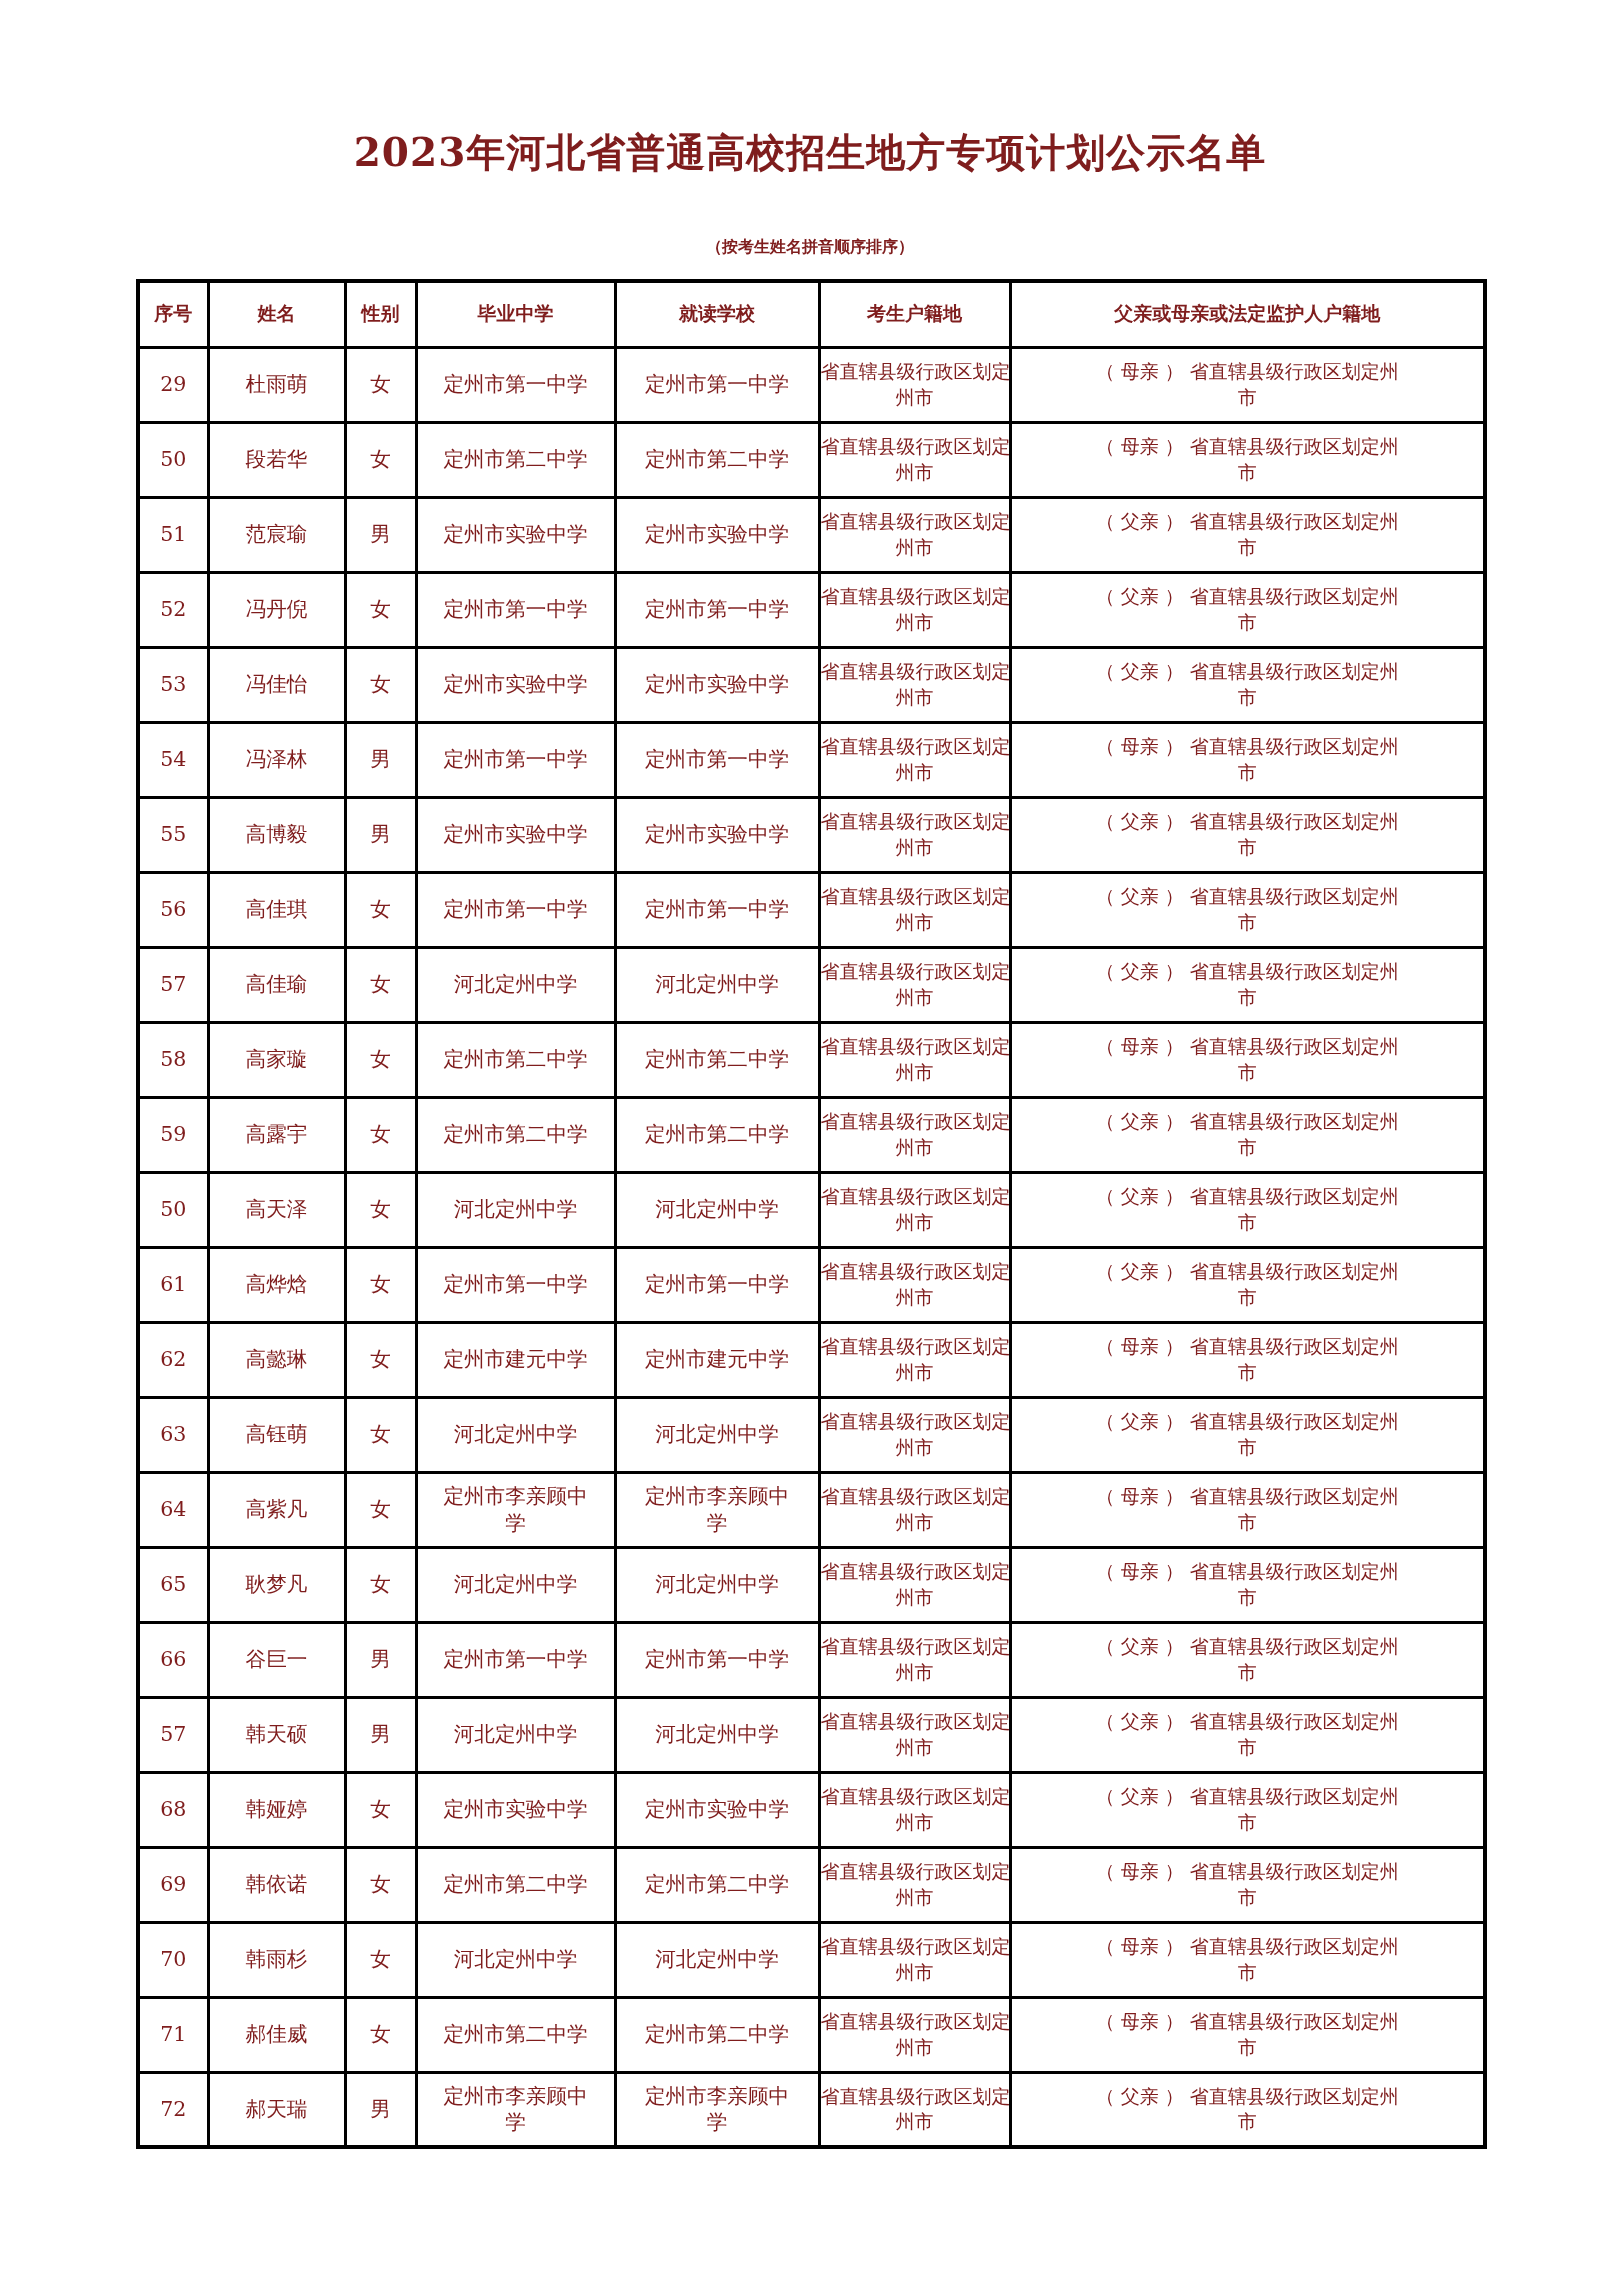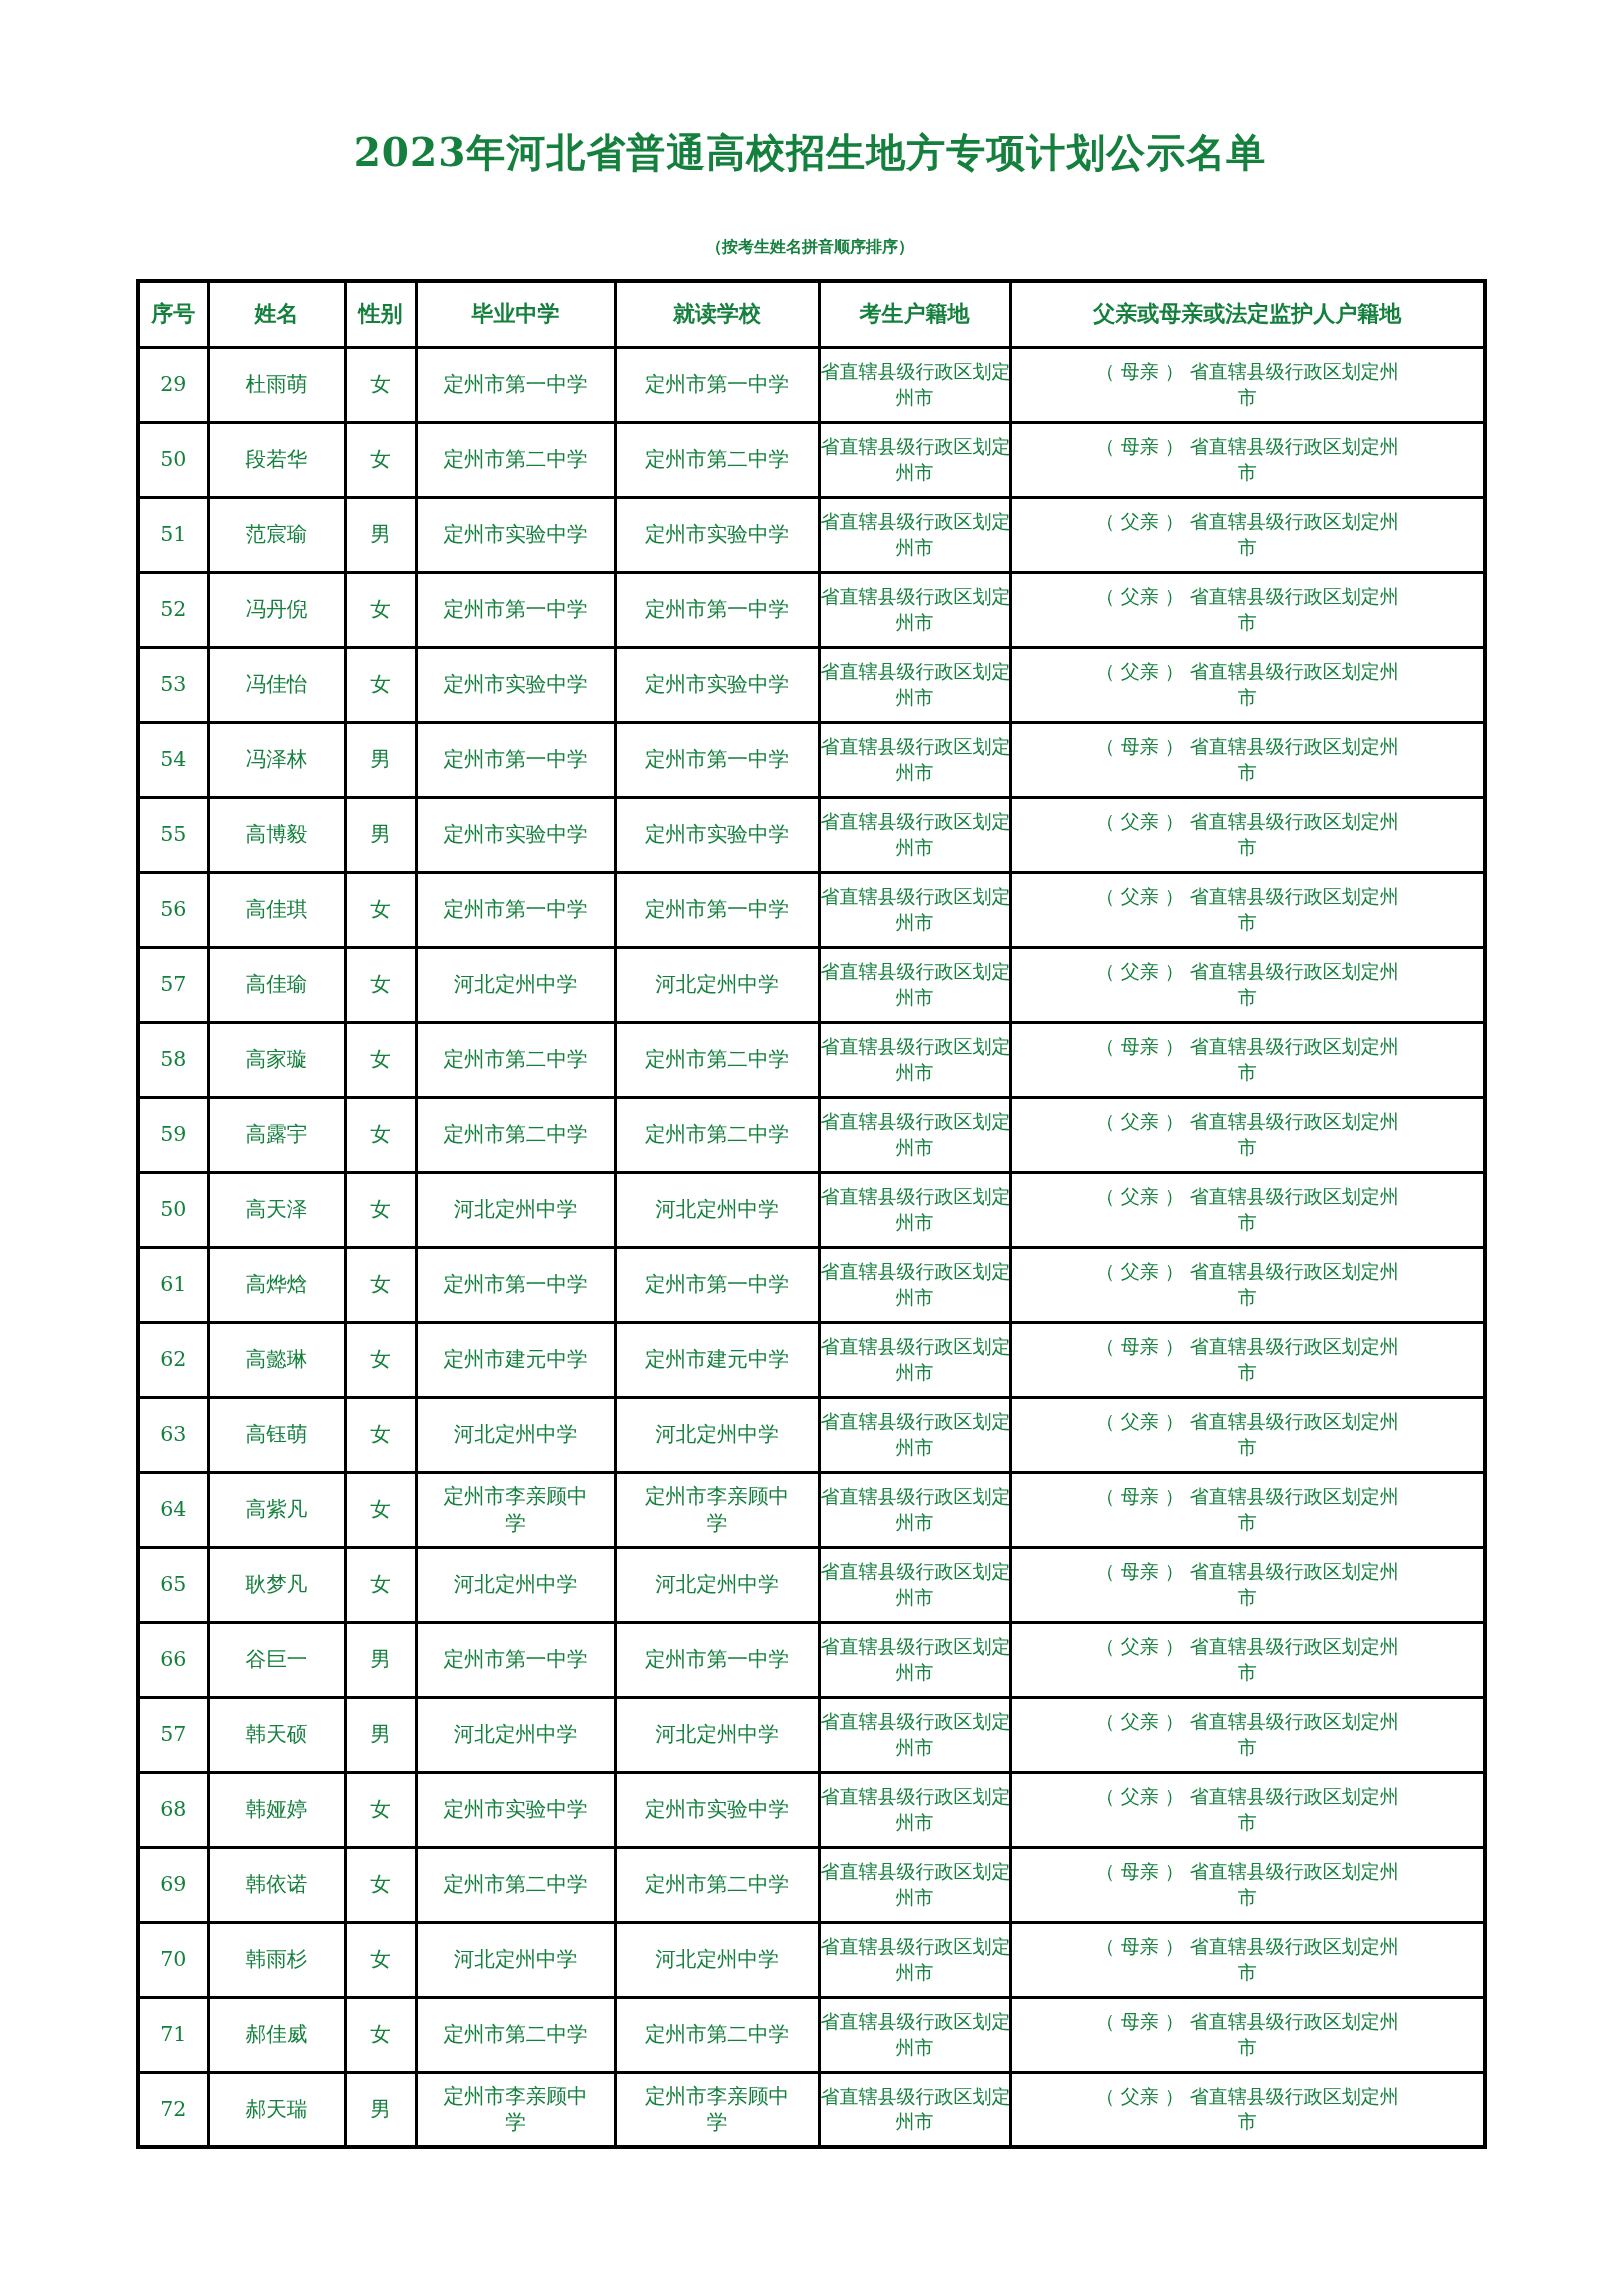--- a/index.html
+++ b/index.html
@@ -1,20 +1,20 @@
 <!DOCTYPE html>
 <html><head>
 <meta charset="utf-8">
 <style>
   html,body { margin:0; padding:0; background:#ffffff; }
   .page {
     position:relative;
     width:1620px; height:2293px;
     background:#ffffff;
-    color:#15803d;
+    color:#7f1d1d;
     font-family:"DejaVu Serif","Liberation Serif",serif;
     overflow:hidden;
   }
   .title-main {
     position:absolute; top:131px; left:0; width:100%;
     text-align:center; font-size:39px; font-weight:bold;
     letter-spacing:1px; line-height:43px;
   }
   .title-sub {
     position:absolute; top:178px; left:0; width:100%;
@@ -32,21 +32,21 @@
   }
   .roster th, .roster td {
     border:3.9px solid #000;
     text-align:center; vertical-align:middle;
     padding:0;
     white-space:pre;
     overflow:hidden;
     font-weight:normal;
   }
   .roster thead tr { height:66px; }
-  .roster thead th { font-size:22px; font-weight:bold; }
+  .roster thead th { font-size:19px; font-weight:bold; }
   .roster tbody tr { height:75px; }
   .roster tbody td { font-size:20.6px; line-height:26.5px; }
   .roster td.hukou { font-size:19px; line-height:25.5px; }
 </style>
 </head>
 <body>
 
 <div class="page">
 
   <div class="title-main">2023年河北省普通高校招生地方专项计划公示名单</div>

